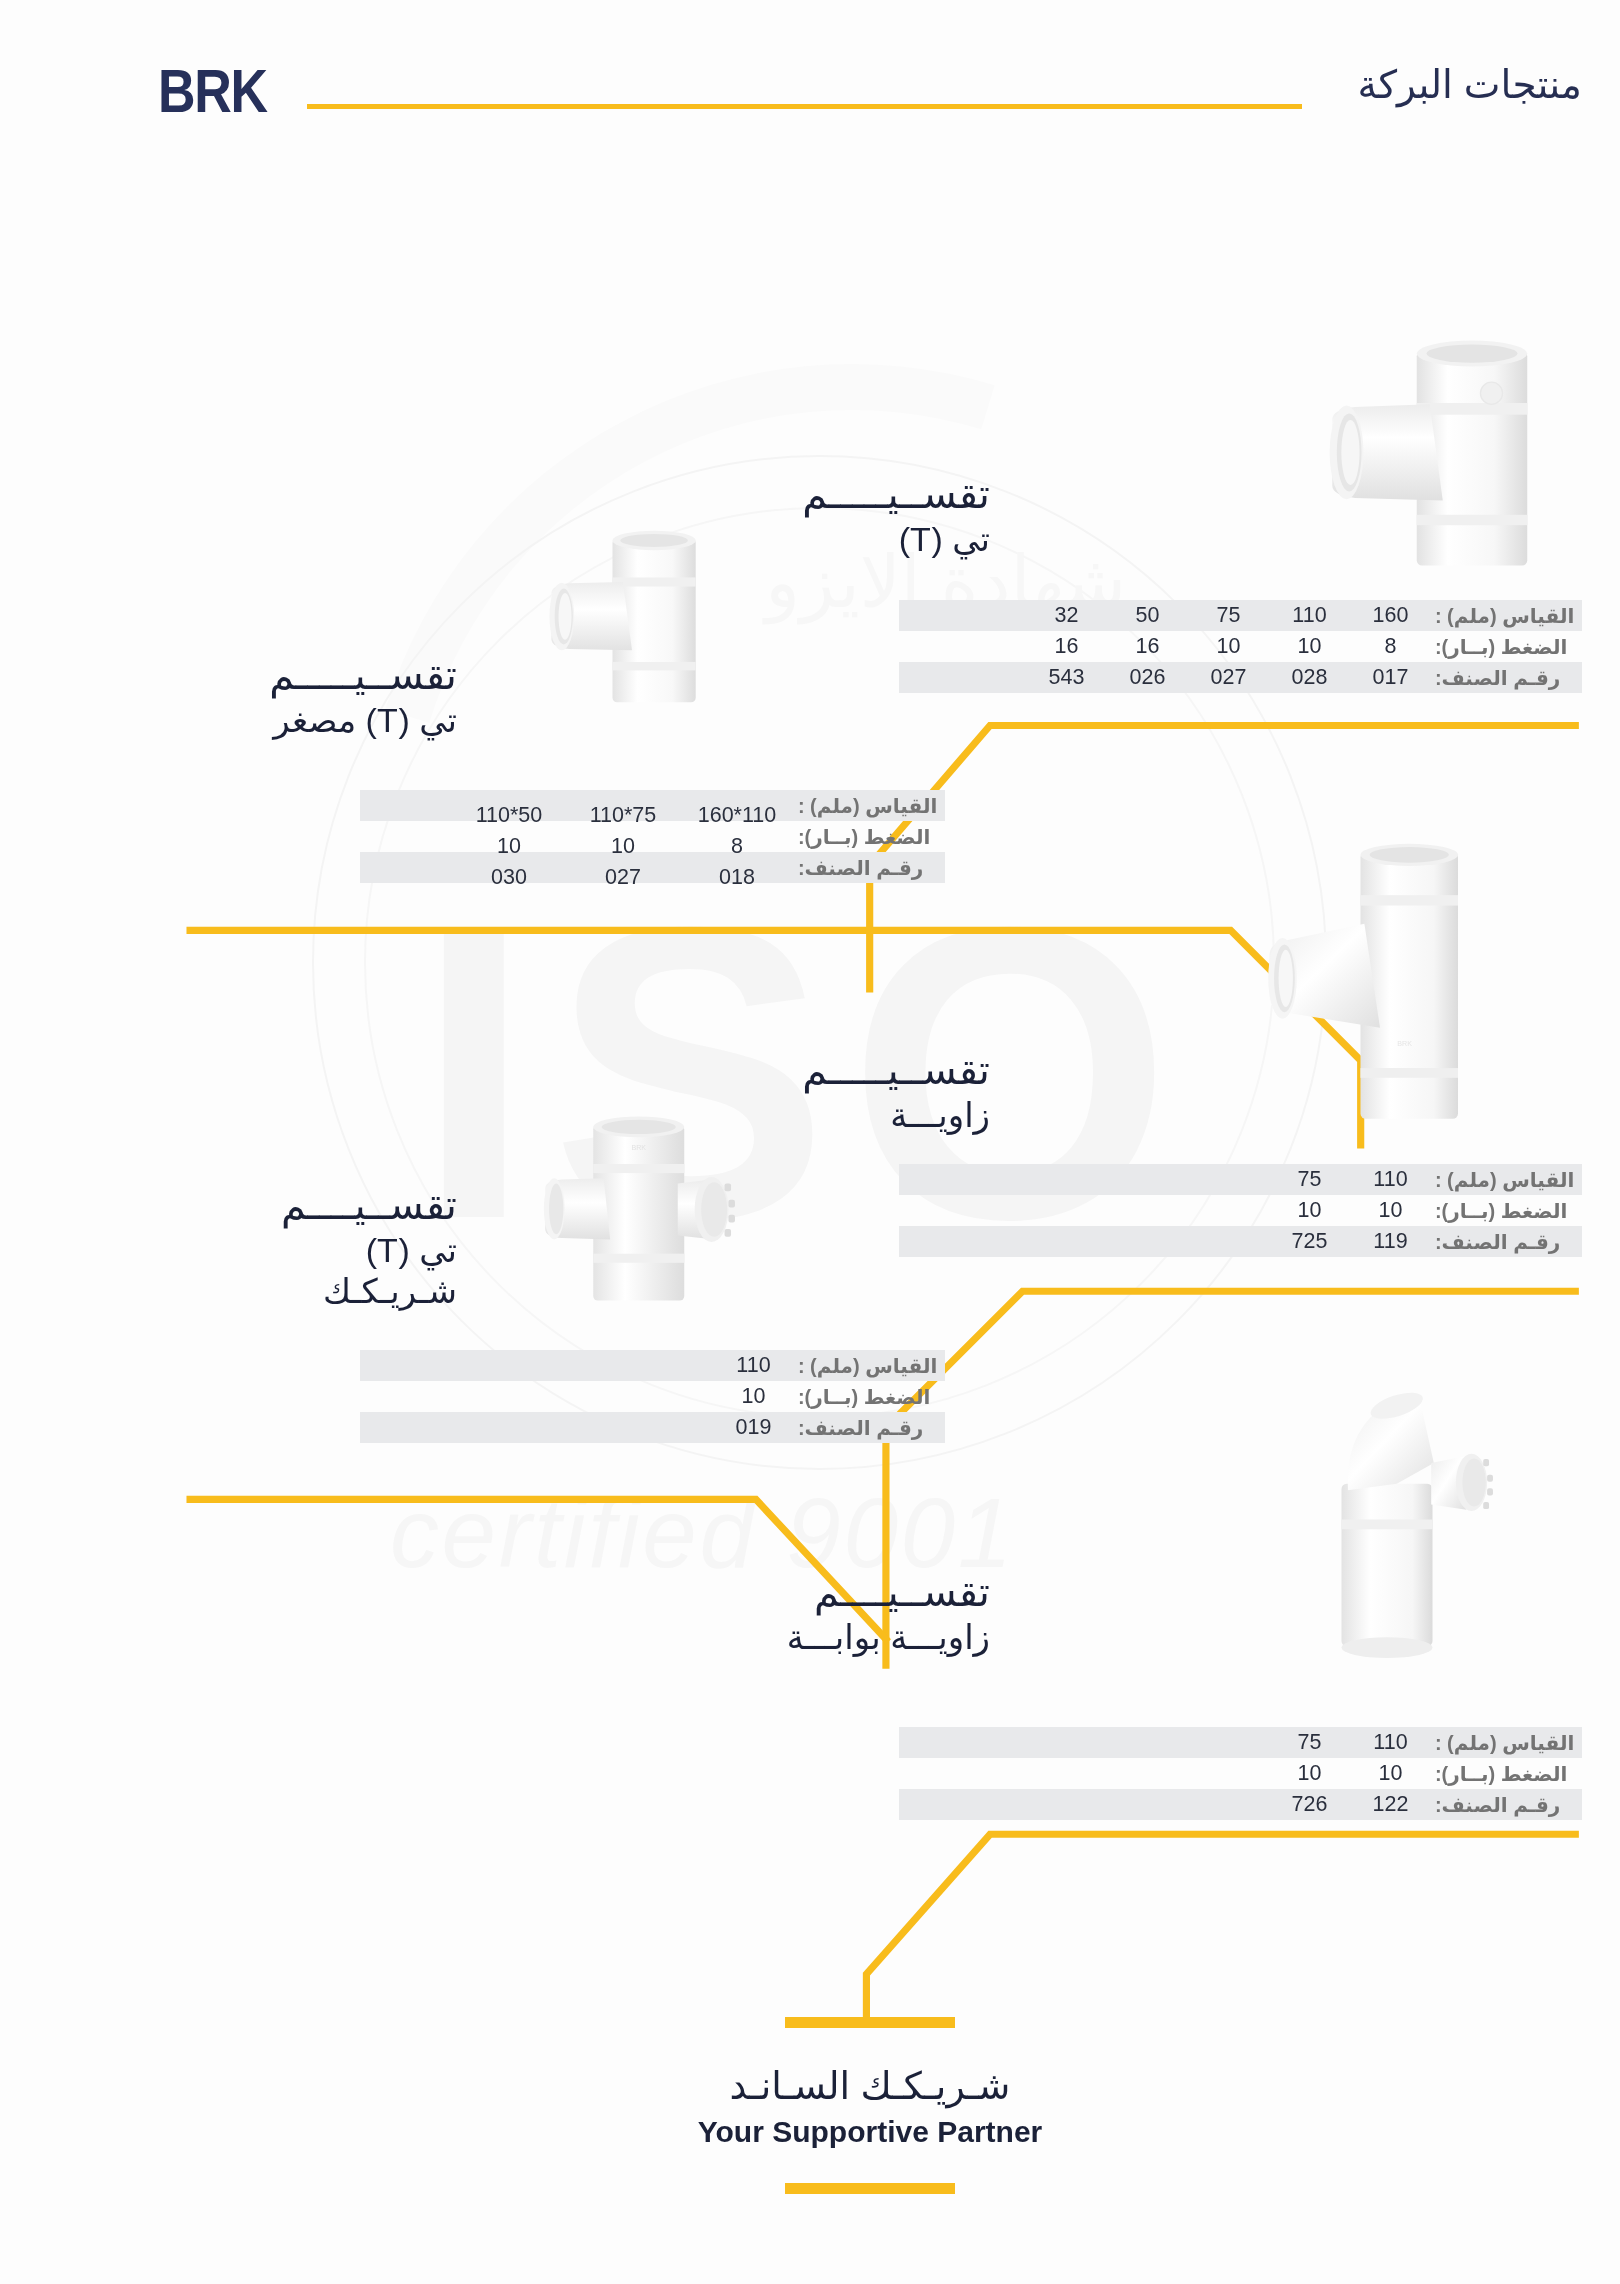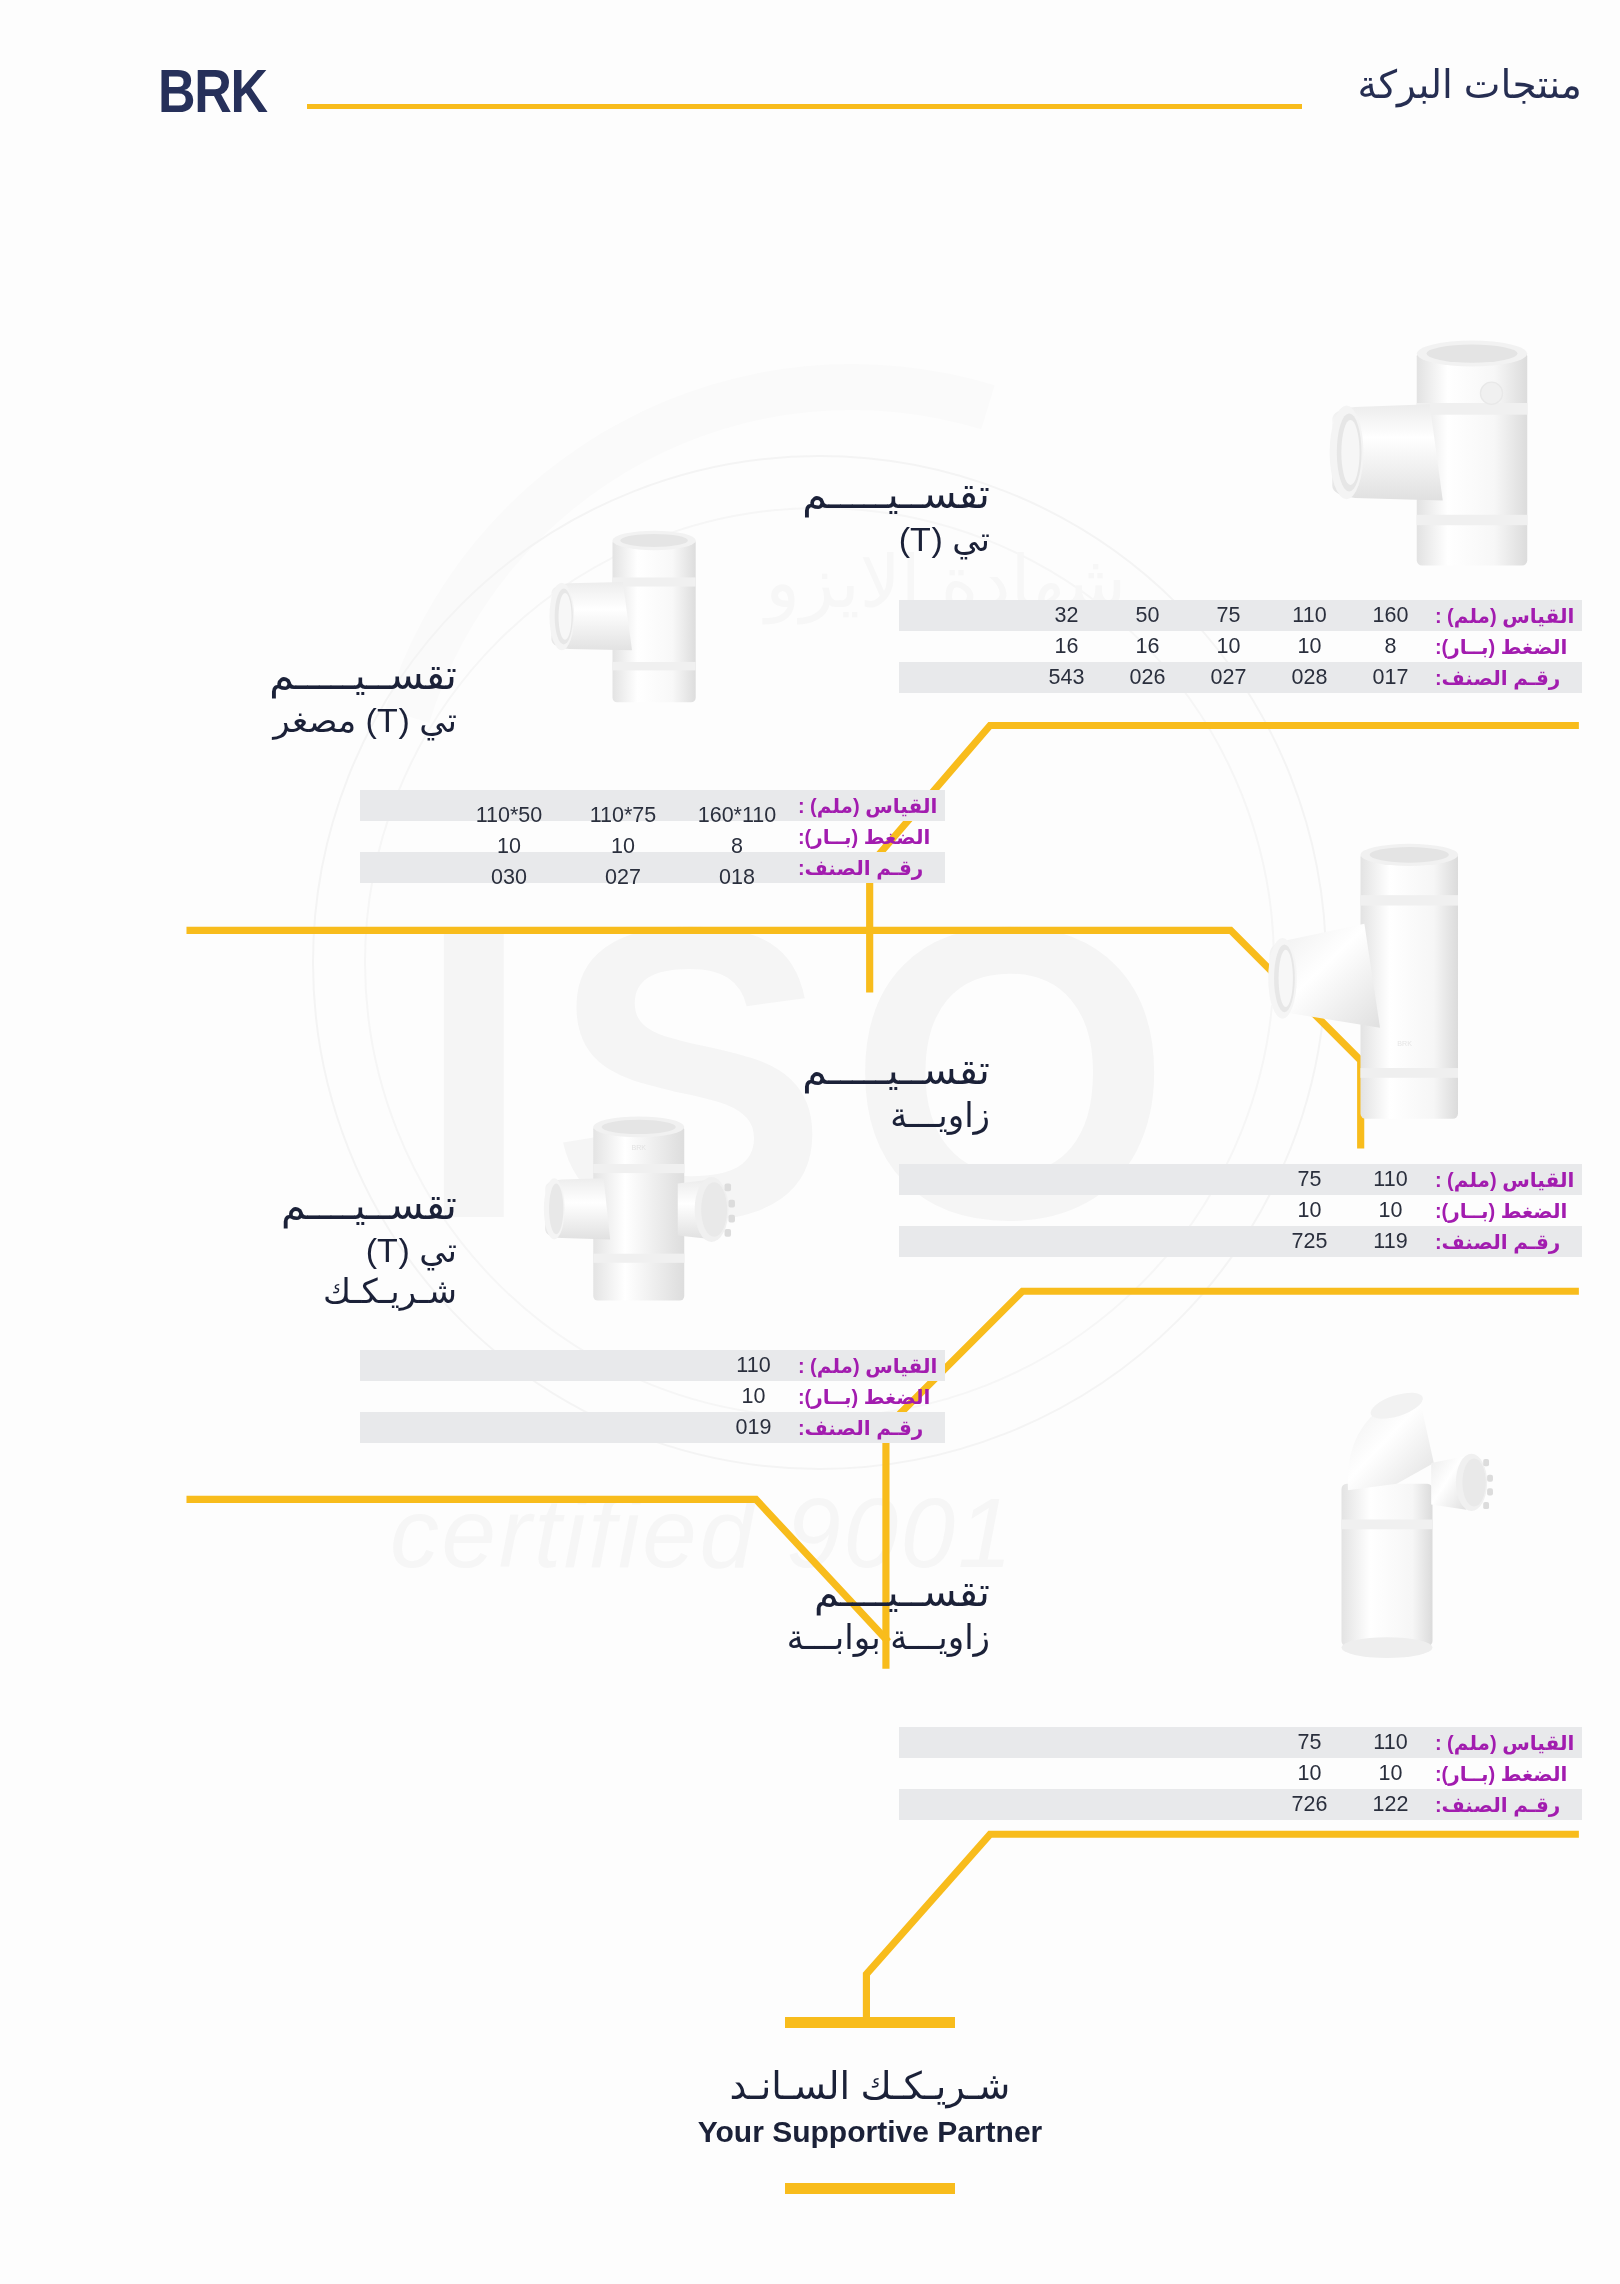--- a/index.html
+++ b/index.html
@@ -84,21 +84,21 @@
   .spec{ position:absolute; direction:rtl; }
   .spec .row{
     display:flex; align-items:center; height:31px; position:relative;
   }
   .spec .row.shade::before{
     content:""; position:absolute; top:0; bottom:0; left:0; right:0;
     background:#e8e9eb; z-index:0;
   }
   .spec .lbl{
     position:relative; z-index:1; width:151px; flex:0 0 151px;
-    text-align:left; font-size:20px; font-weight:bold; color:#a21caf;
+    text-align:left; font-size:20px; font-weight:bold; color:#737373;
     white-space:nowrap; padding-left:3.9px;
   }
   .spec .cells{
     position:relative; z-index:1; display:flex; flex-direction:row;
     flex:1 1 auto; justify-content:flex-start;
   }
   .spec .cell{
     width:81px; flex:0 0 81px; text-align:center;
     font-size:21.5px; color:#2a2f3d;
   }

